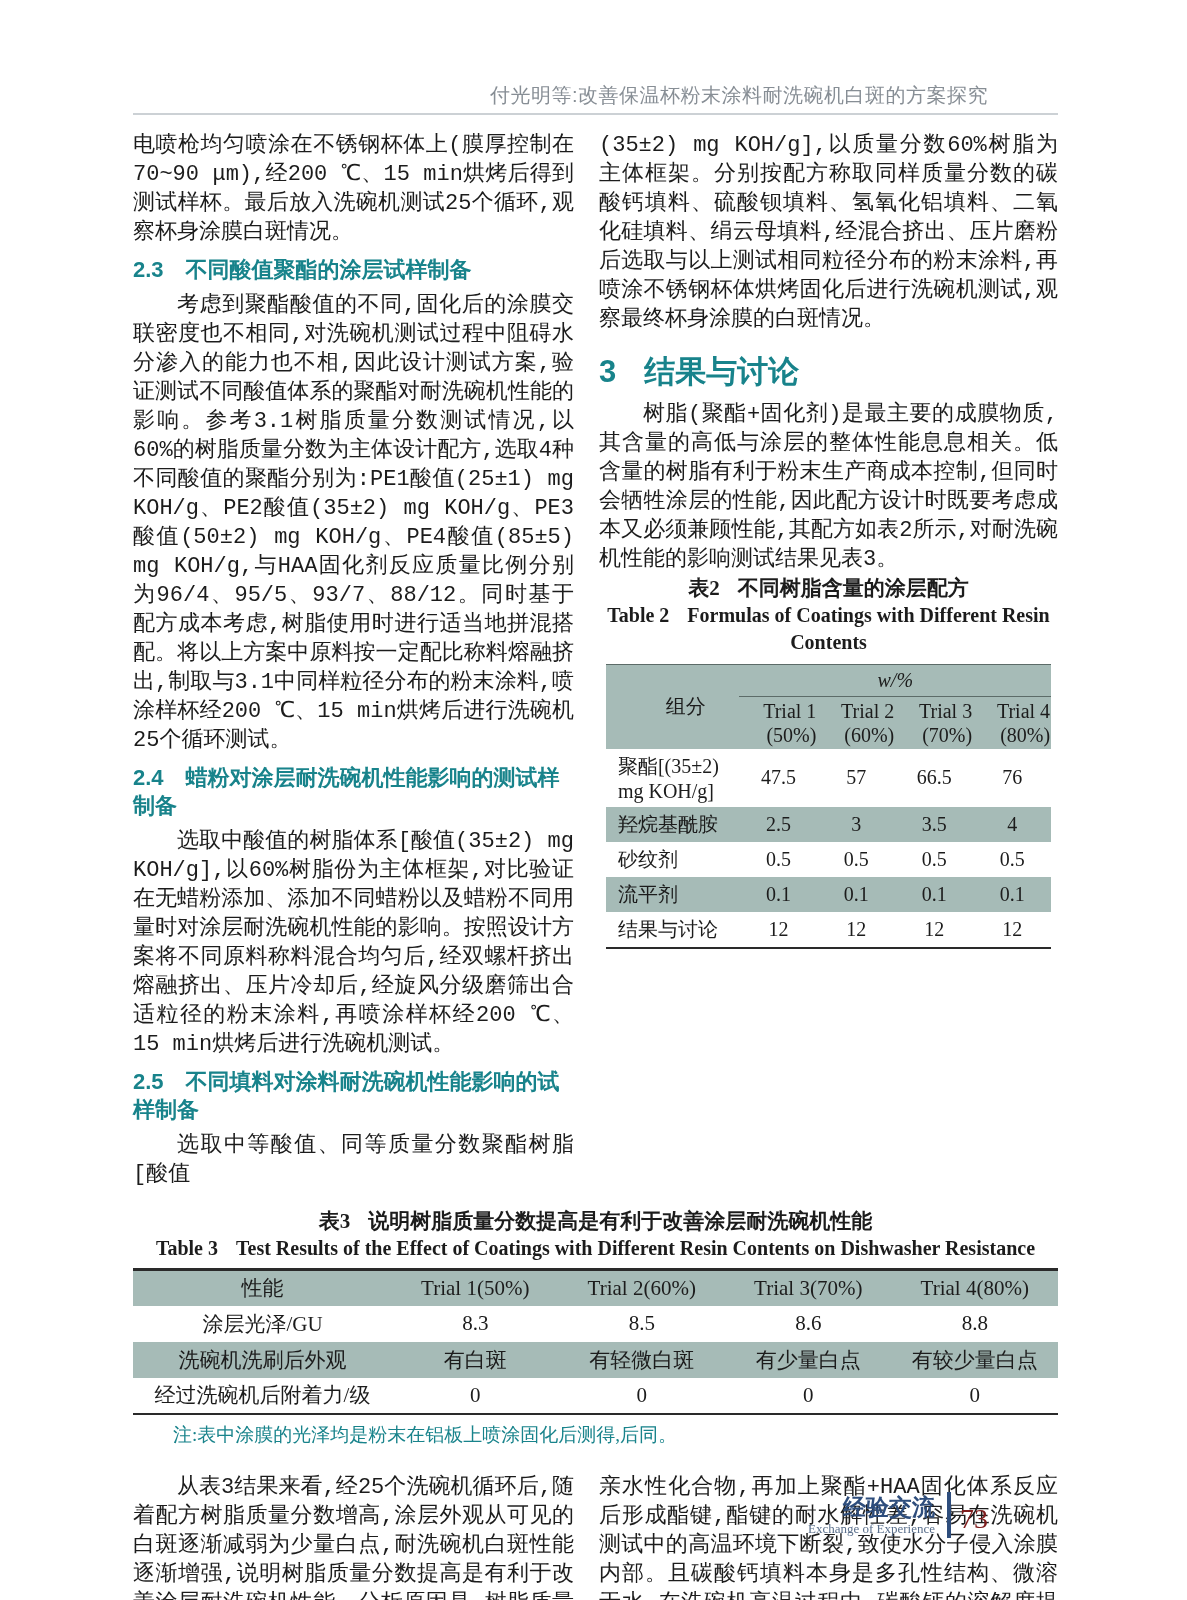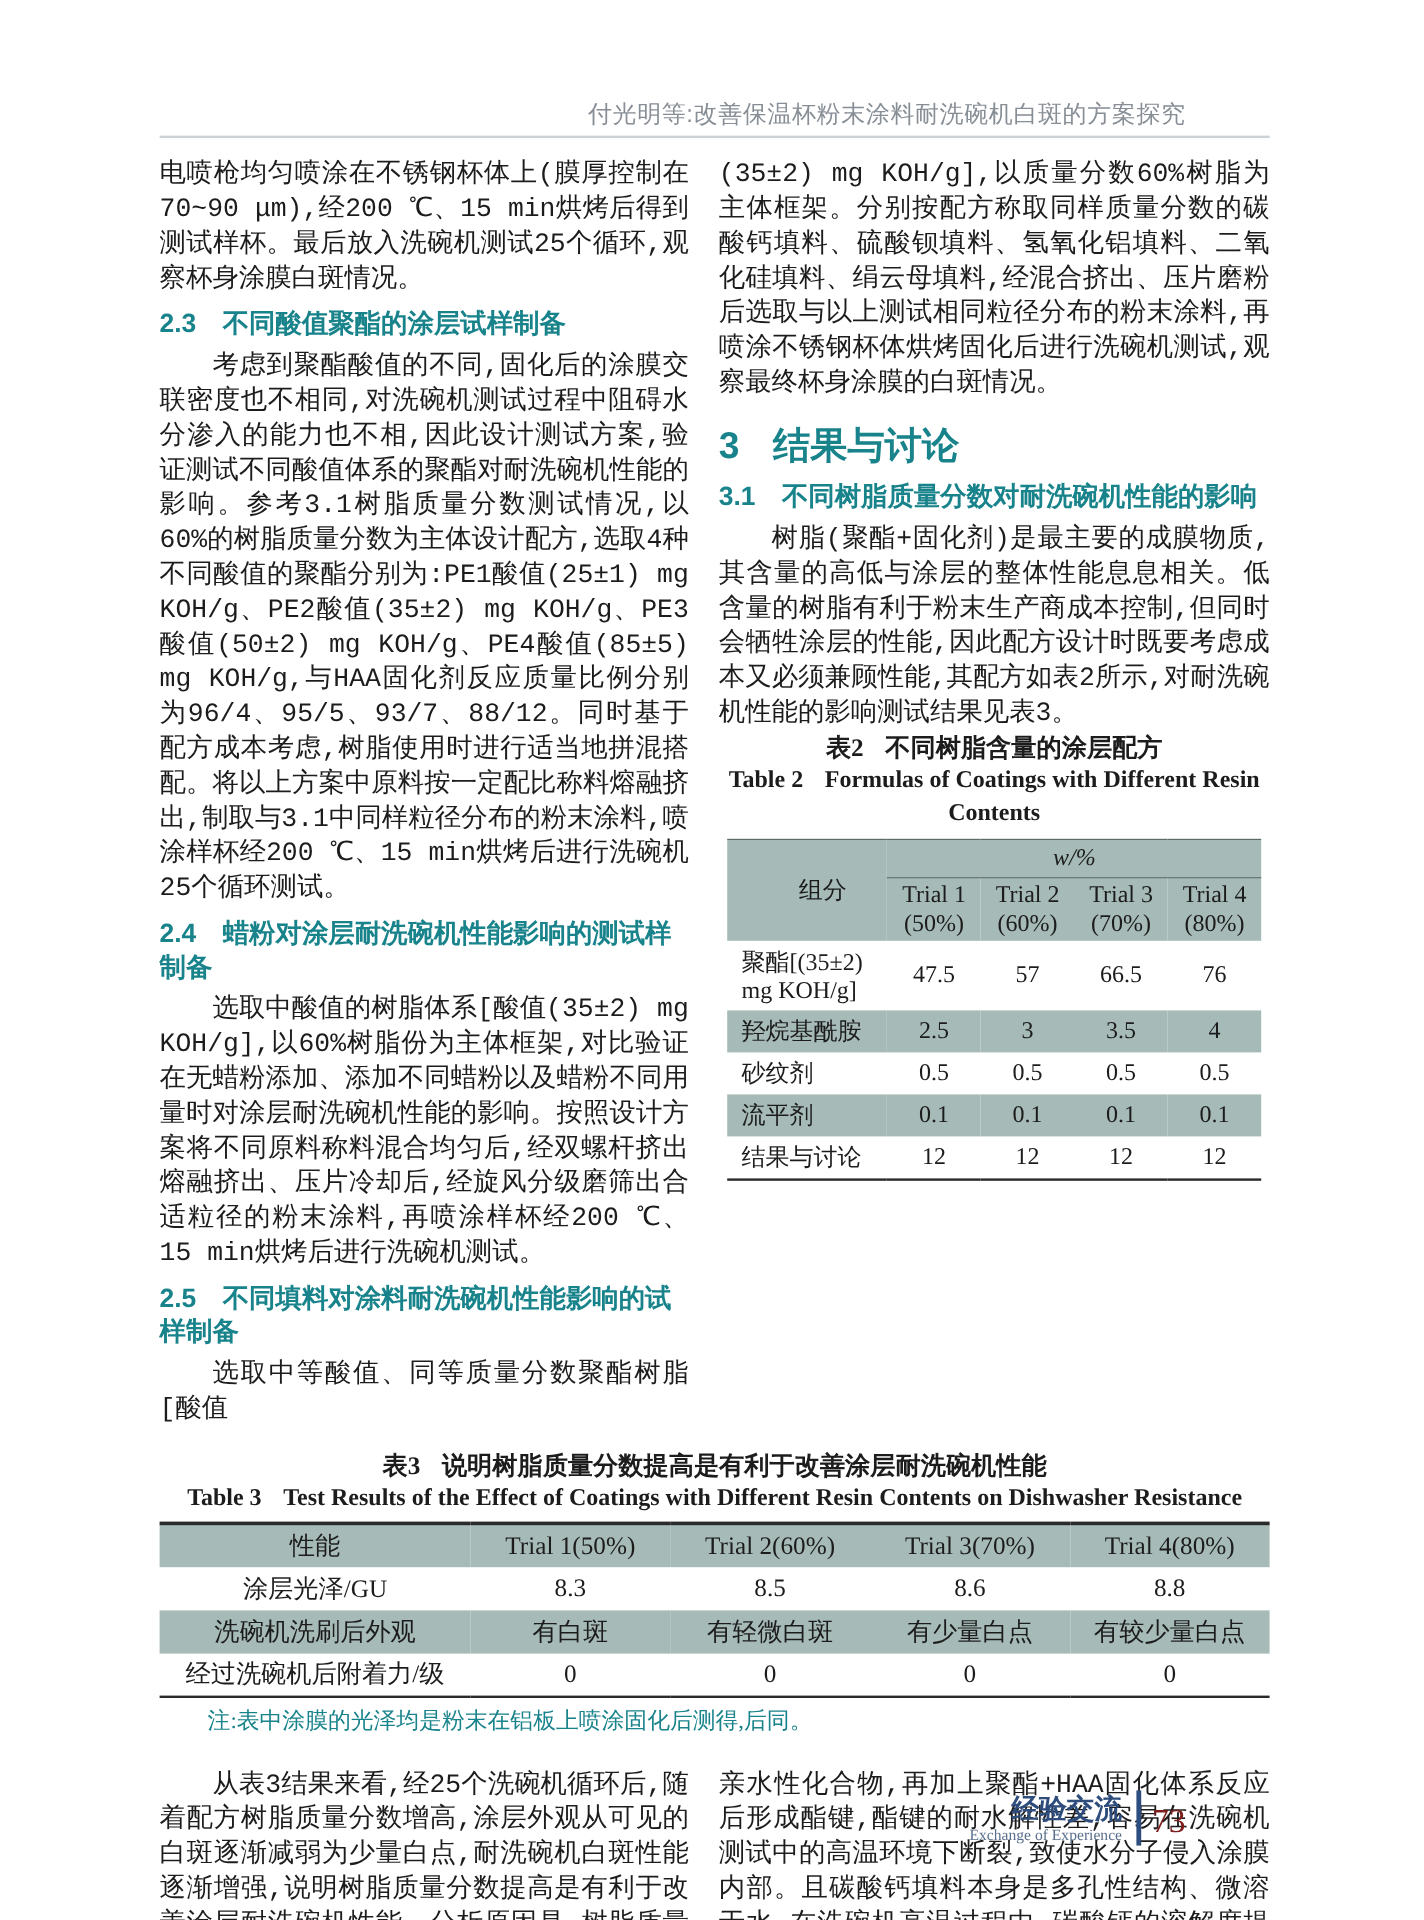--- a/index.html
+++ b/index.html
@@ -56,21 +56,21 @@
   
   .t2 {
     width: 97%; margin: 8px auto 0 auto;
     font-size: 20px;
     border-top: 1px solid #5c6b68;
     border-bottom: 2px solid #2a2a2a;
   }
   .t2 th { background: #a6bbb7; text-align: center; }
   .t2 .wpct { font-style: italic; height: 32px; border-bottom: 1px solid #5c6b68; }
   .t2 .comp { width: 30%; padding-left: 27px; }
-  .t2 .trial { height: 52px; line-height: 24px; width: 17.5%; }
+  .t2 .trial { height: 52px; line-height: 24px; width: 17.5%; text-align: right; }
   .t2 td { text-align: center; padding: 4px 2px; }
   .t2 td.lbl { text-align: left; padding-left: 12px; }
   .t2 tr.shade td { background: #a6bbb7; }
 
   
   .t3 {
     width: 100%; margin-top: 6px;
     font-size: 21px;
     border-top: 3px solid #2a2a2a;
     border-bottom: 2px solid #2a2a2a;
@@ -118,21 +118,20 @@
         <p class="body ind">考虑到聚酯酸值的不同,固化后的涂膜交联密度也不相同,对洗碗机测试过程中阻碍水分渗入的能力也不相,因此设计测试方案,验证测试不同酸值体系的聚酯对耐洗碗机性能的影响。参考3.1树脂质量分数测试情况,以60%的树脂质量分数为主体设计配方,选取4种不同酸值的聚酯分别为:PE1酸值(25±1) mg KOH/g、PE2酸值(35±2) mg KOH/g、PE3酸值(50±2) mg KOH/g、PE4酸值(85±5) mg KOH/g,与HAA固化剂反应质量比例分别为96/4、95/5、93/7、88/12。同时基于配方成本考虑,树脂使用时进行适当地拼混搭配。将以上方案中原料按一定配比称料熔融挤出,制取与3.1中同样粒径分布的粉末涂料,喷涂样杯经200 ℃、15 min烘烤后进行洗碗机25个循环测试。</p>
         <h3 class="sub"><span class="num">2.4</span><span>蜡粉对涂层耐洗碗机性能影响的测试样制备</span></h3>
         <p class="body ind">选取中酸值的树脂体系[酸值(35±2) mg KOH/g],以60%树脂份为主体框架,对比验证在无蜡粉添加、添加不同蜡粉以及蜡粉不同用量时对涂层耐洗碗机性能的影响。按照设计方案将不同原料称料混合均匀后,经双螺杆挤出熔融挤出、压片冷却后,经旋风分级磨筛出合适粒径的粉末涂料,再喷涂样杯经200 ℃、15 min烘烤后进行洗碗机测试。</p>
         <h3 class="sub"><span class="num">2.5</span><span>不同填料对涂料耐洗碗机性能影响的试样制备</span></h3>
         <p class="body ind">选取中等酸值、同等质量分数聚酯树脂[酸值</p>
       </div>
 
       <div class="col-right">
         <p class="body">(35±2) mg KOH/g],以质量分数60%树脂为主体框架。分别按配方称取同样质量分数的碳酸钙填料、硫酸钡填料、氢氧化铝填料、二氧化硅填料、绢云母填料,经混合挤出、压片磨粉后选取与以上测试相同粒径分布的粉末涂料,再喷涂不锈钢杯体烘烤固化后进行洗碗机测试,观察最终杯身涂膜的白斑情况。</p>
         <h2 class="major"><span class="num">3</span><span>结果与讨论</span></h2>
-        <h3 class="sub"><span class="num">3.1</span><span>不同树脂质量分数对耐洗碗机性能的影响</span></h3>
         <p class="body ind">树脂(聚酯+固化剂)是最主要的成膜物质,其含量的高低与涂层的整体性能息息相关。低含量的树脂有利于粉末生产商成本控制,但同时会牺牲涂层的性能,因此配方设计时既要考虑成本又必须兼顾性能,其配方如表2所示,对耐洗碗机性能的影响测试结果见表3。</p>
 
         <div class="tbl-cap cap-cn"><span class="cap-lbl">表2</span><span>不同树脂含量的涂层配方</span></div>
         <div class="tbl-cap cap-en"><span class="cap-lbl">Table 2</span><span>Formulas of Coatings with Different Resin Contents</span></div>
 
         <table class="t2">
           <thead>
             <tr>
               <th class="comp" rowspan="2">组分</th>
               <th class="wpct" colspan="4">w/%</th>

